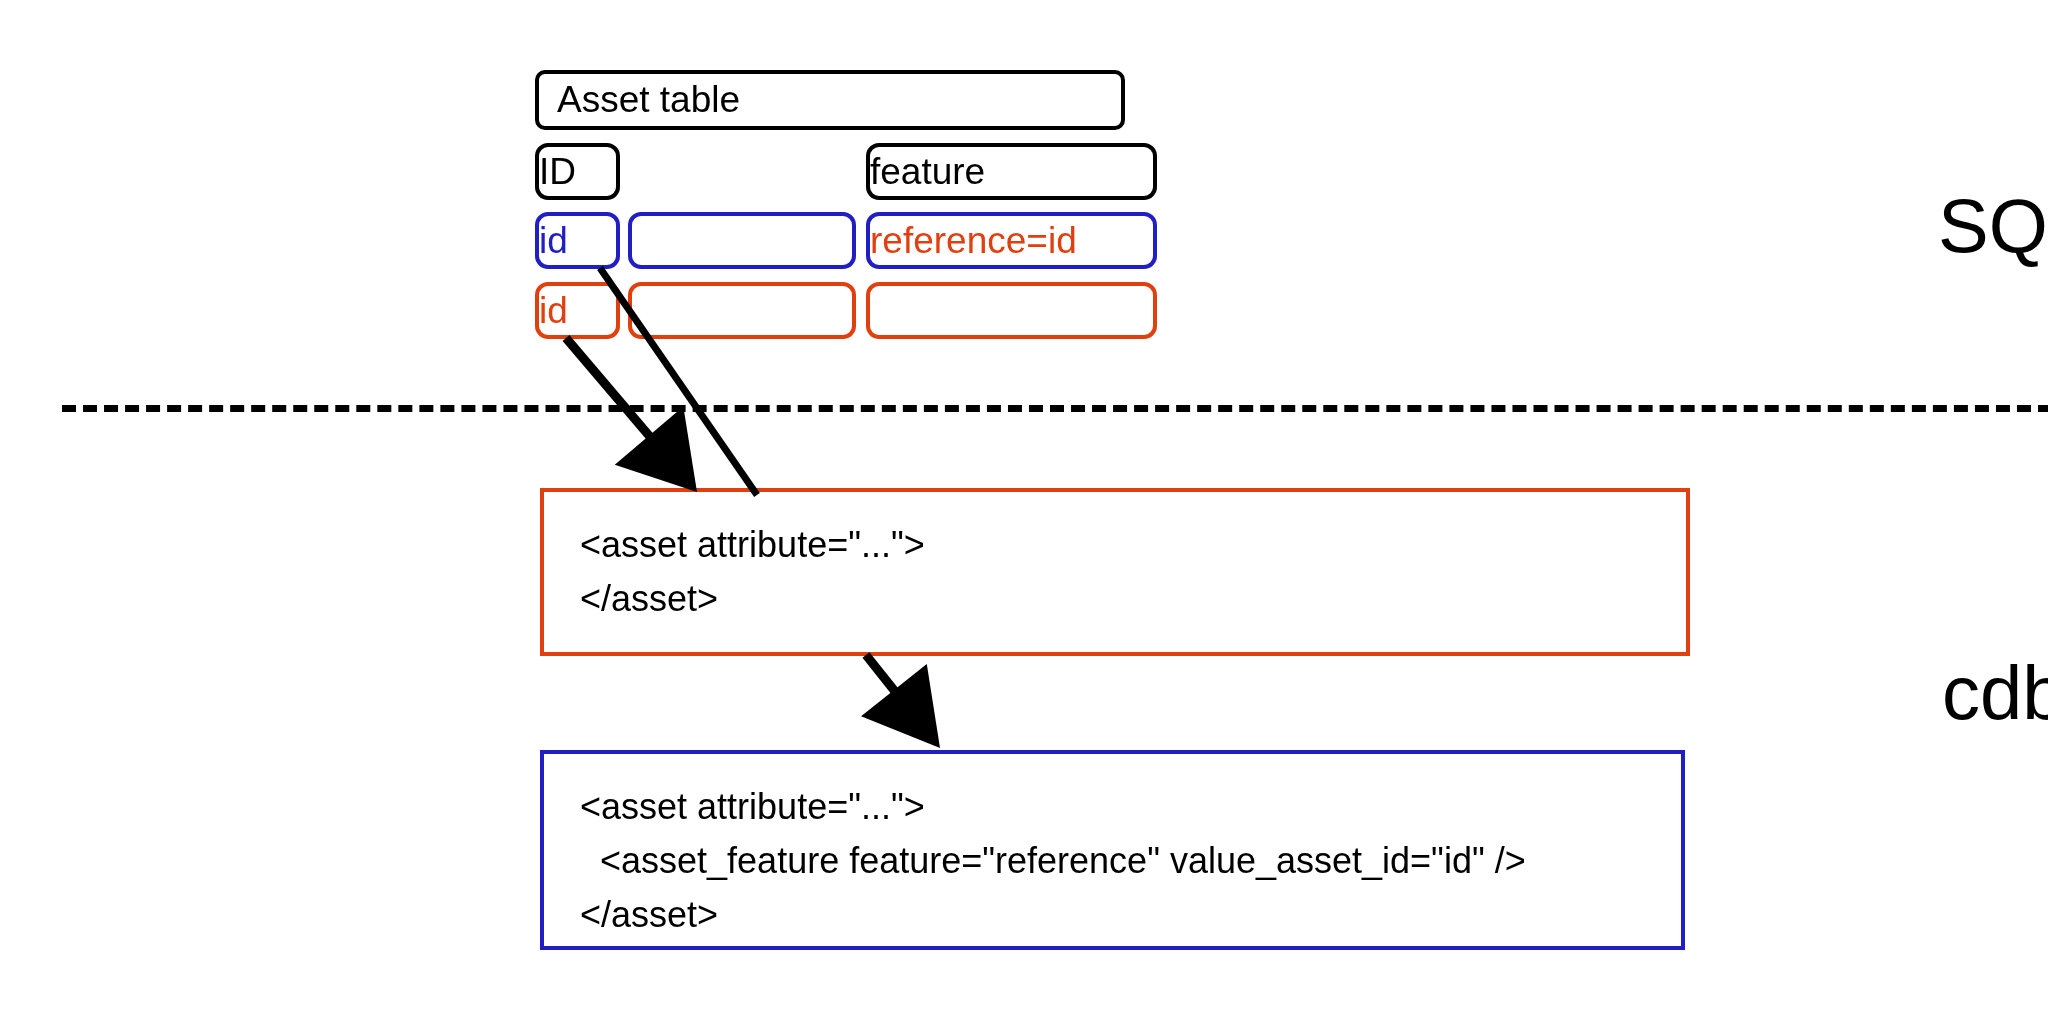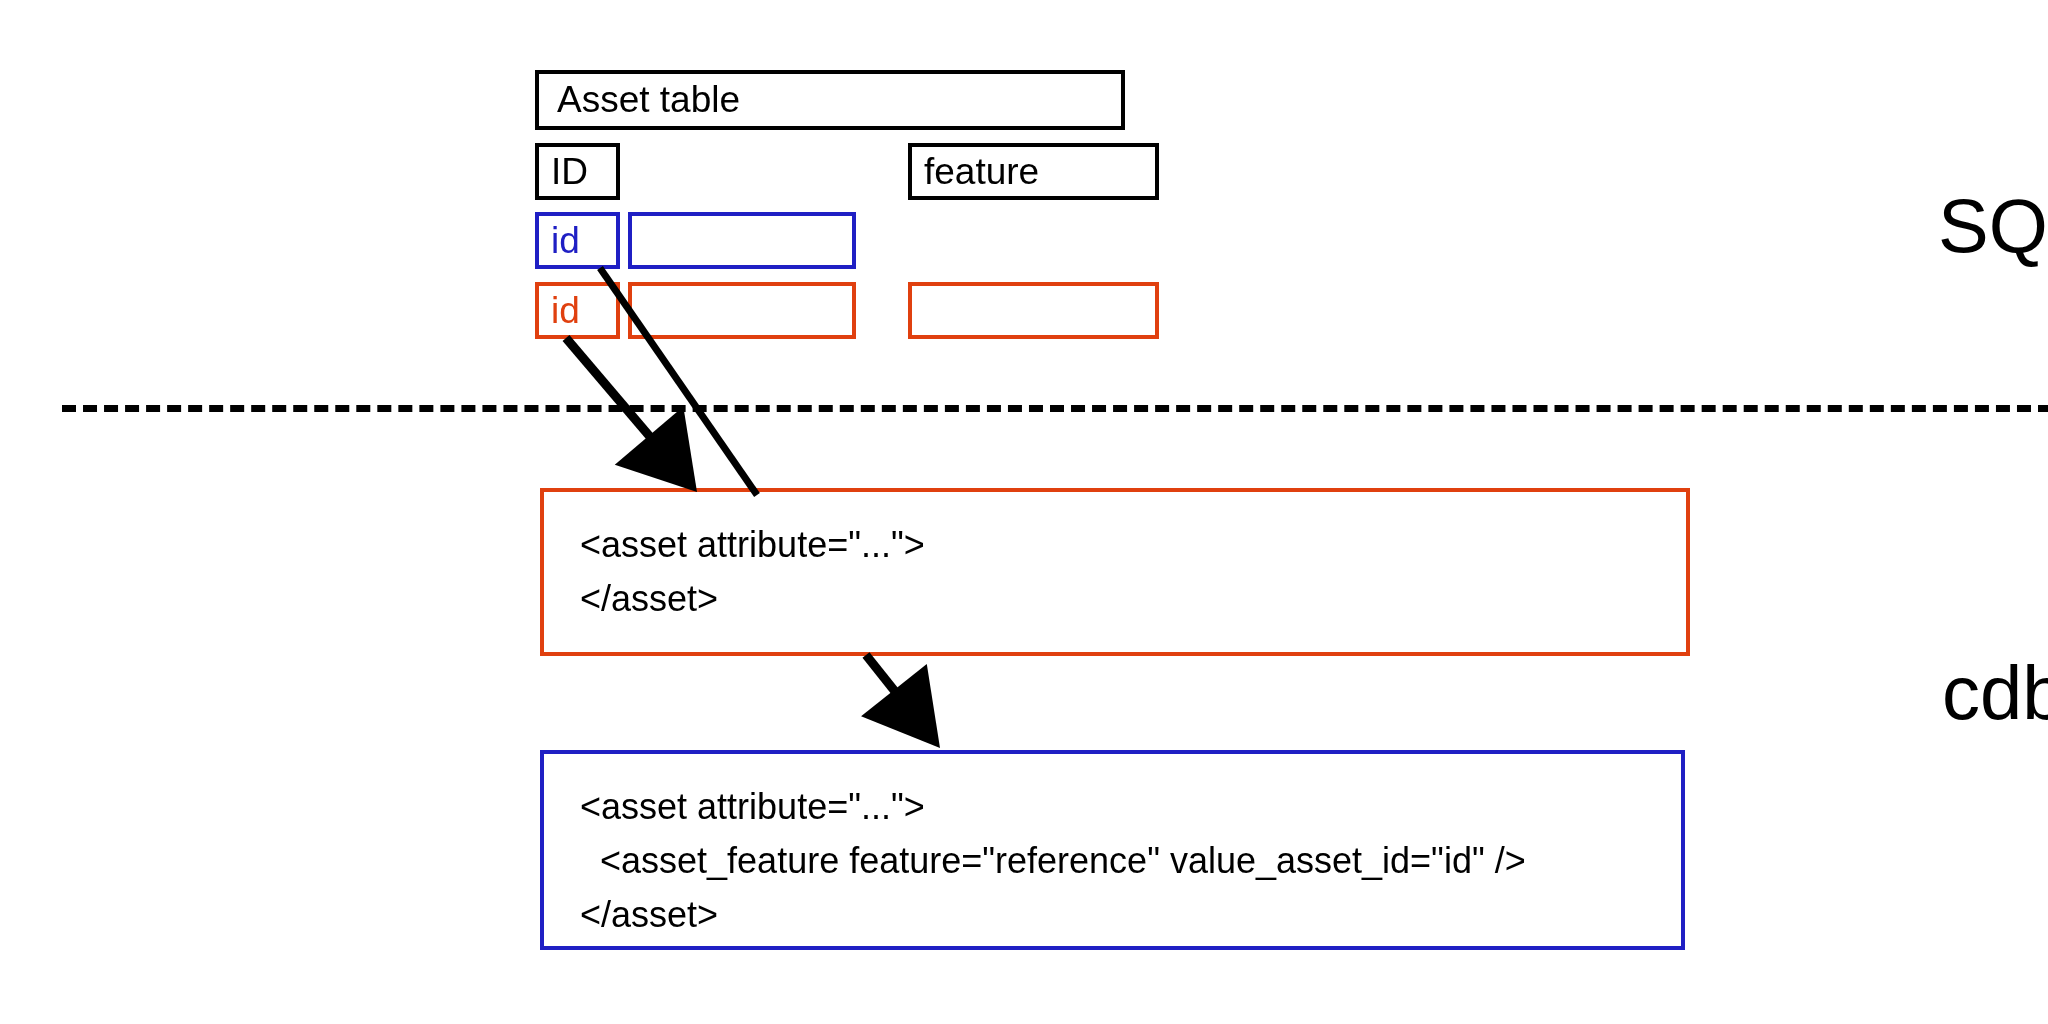--- a/index.html
+++ b/index.html
@@ -27,31 +27,31 @@
     align-items: center;
     white-space: pre;
   }
   .box-black  { border: 4px solid #000000; color: #000000; }
   .box-blue   { border: 4px solid #1f1fc4; color: #1f1fc4; }
   .box-orange { border: 4px solid #e0400f; color: #e0400f; }
 
   
   .tbl-title {
     left: 535px; top: 70px; width: 590px; height: 60px;
-    font-size: 37px; padding-left: 18px;
+    font-size: 37px; padding-left: 18px; border-radius: 10px;
   }
   .cell-id      { left: 535px;  width: 85px;  }
   .cell-attr    { left: 628px;  width: 228px; }
-  .cell-feature { left: 908px;  width: 251px; }
+  .cell-feature { left: 866px;  width: 291px; }
 
   .row-head { top: 143px; height: 57px; font-size: 37px; }
   .row-blue { top: 212px; height: 57px; font-size: 37px; }
   .row-org  { top: 282px; height: 57px; font-size: 37px; }
 
-  .cellpad { padding-left: 12px; }
+  .cellpad { padding-left: 0; border-radius: 13px; }
 
   
   .txt-orange { color: #e0400f; }
 
   
   .codebox {
     position: absolute;
     box-sizing: border-box;
     background: #ffffff;
     font-size: 36px;
@@ -98,20 +98,21 @@
 
 <div id="canvas">
 
   <div class="box box-black tbl-title">Asset table</div>
 
   <div class="box box-black row-head cell-id cellpad">ID</div>
   <div class="box box-black row-head cell-feature cellpad">feature</div>
 
   <div class="box box-blue row-blue cell-id cellpad">id</div>
   <div class="box box-blue row-blue cell-attr cellpad"></div>
+  <div class="box box-blue row-blue cell-feature cellpad txt-orange">reference=id</div>
 
   <div class="box box-orange row-org cell-id cellpad">id</div>
   <div class="box box-orange row-org cell-attr cellpad"></div>
   <div class="box box-orange row-org cell-feature cellpad"></div>
 
   <div id="divider"></div>
 
   <div class="codebox codebox-orange" id="xml-sql"><span>&lt;asset attribute="..."&gt;</span>
 <span>&lt;/asset&gt;</span></div>
 

